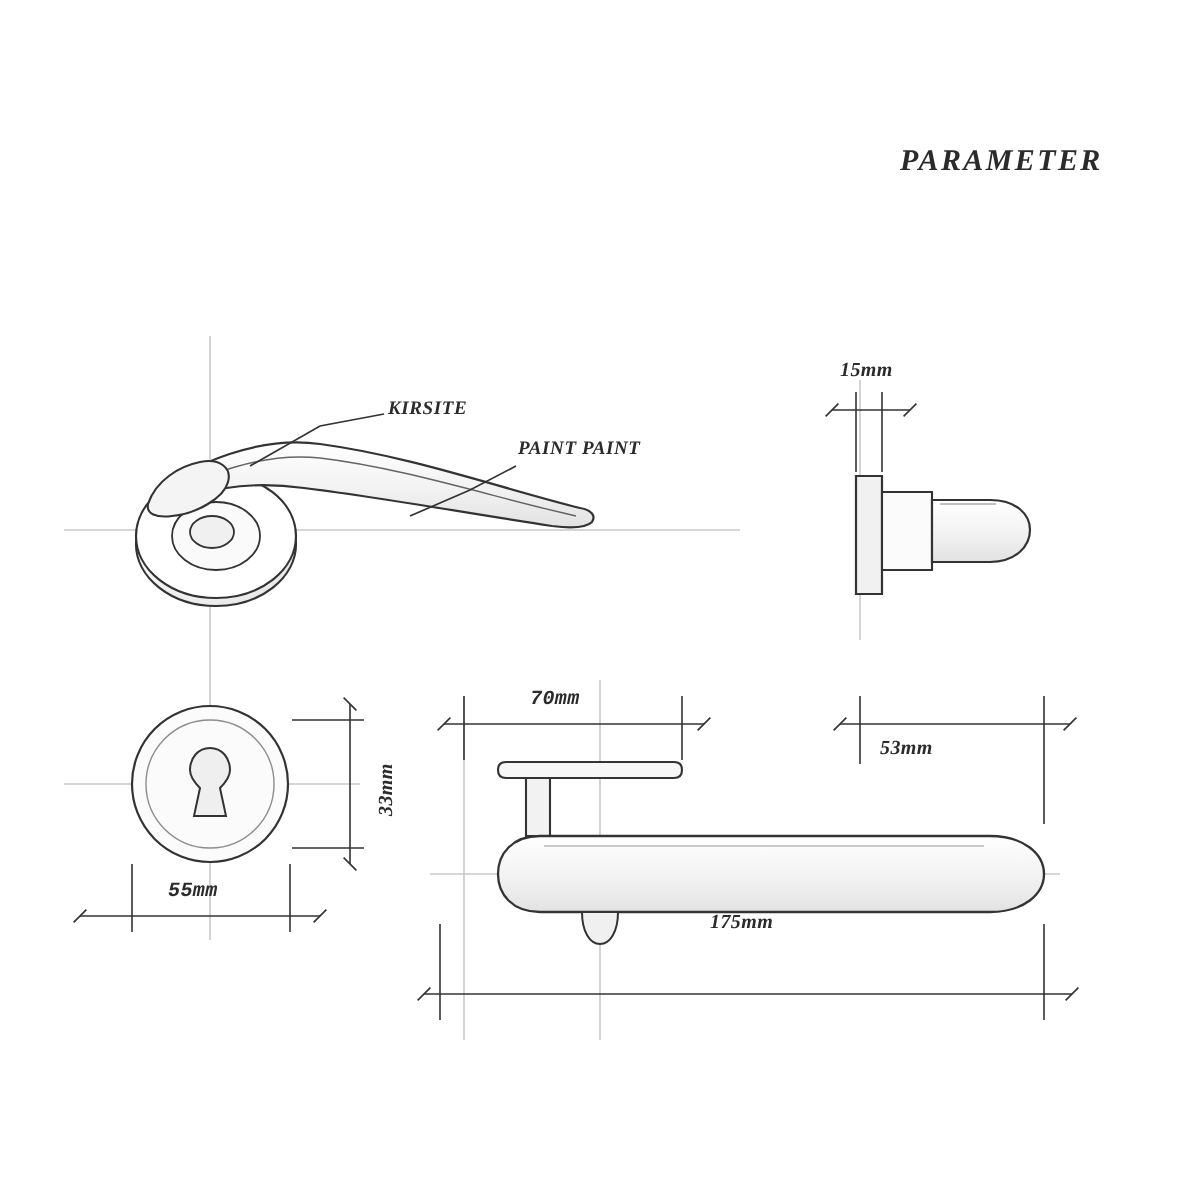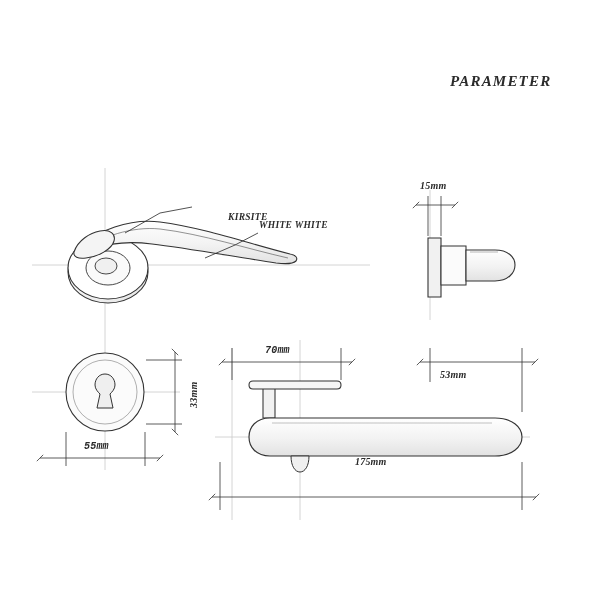--- a/index.html
+++ b/index.html
@@ -162,23 +162,23 @@
       <g stroke="#333333" stroke-width="0.8">
         <line x1="220" y1="462" x2="220" y2="510"></line>
         <line x1="522" y1="462" x2="522" y2="510"></line>
         <line x1="212" y1="497" x2="536" y2="497" marker-start="url(#tick)" marker-end="url(#tick)"></line>
       </g>
     </g>
   </svg>
 
   <div class="lbl lbl-title" style="left:406px; top:73px;margin-left:44px;">PARAMETER</div>
 
-  <div class="lbl lbl-note" style="left:194px; top:212px;margin-left:34px;">KIRSITE</div>
+  <div class="lbl lbl-note" style="left:194px; top:200px;">KIRSITE</div>
 
-  <div class="lbl lbl-note" style="left:259px; top:220px;">WHITE WHITE</div>
+  <div class="lbl lbl-note" style="left:259px; top:220px;">PAINT PAINT</div>
 
   <div class="lbl lbl-dim" style="left:420px; top:180px;text-align:right;">15mm</div>
 
   <div class="lbl lbl-dim lbl-vert" style="left:188px; top:408px;">33mm</div>
 
   <div class="lbl lbl-dim" style="left:84px; top:441px;font-family:Liberation Mono, monospace;">55mm</div>
 
   <div class="lbl lbl-dim" style="left:265px; top:345px;font-family:Liberation Mono, monospace;">70mm</div>
 
   <div class="lbl lbl-dim" style="left:440px; top:369px;">53mm</div>

